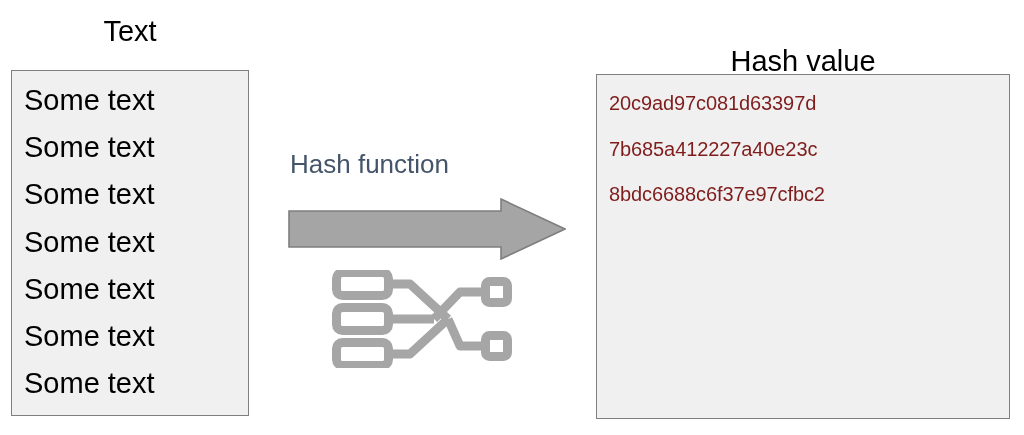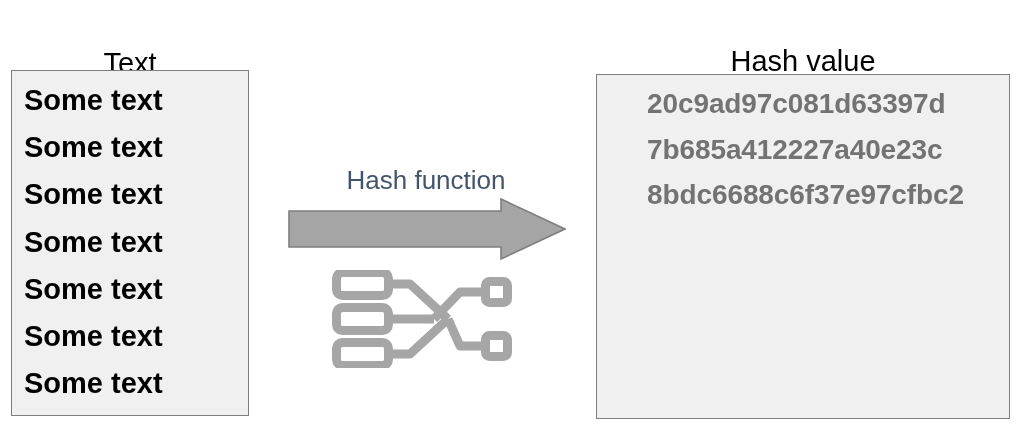--- a/index.html
+++ b/index.html
@@ -22,36 +22,34 @@
     font-size: 29px;
     color: #000000;
     text-align: center;
     white-space: nowrap;
     line-height: 1;
   }
   #text-header {
     left: 11px;
     top: 17px;
     width: 238px;
-    margin-top: 32px;
   }
   #hash-header {
     left: 596px;
     top: 23px;
     width: 414px;
     margin-top: 24px;
   }
 
   
   .panel {
     position: absolute;
     background: #F0F0F0;
     border: 1px solid #7F7F7F;
     box-sizing: border-box;
-    font-weight: bold;
   }
   #text-panel {
     left: 11px;
     top: 70px;
     width: 238px;
     height: 346px;
   }
   #hash-panel {
     left: 596px;
     top: 74px;
@@ -67,40 +65,38 @@
   }
 
   .text-line {
     font-size: 29px;
     line-height: 47.2px;
     color: #000000;
     white-space: nowrap;
   }
 
   .hash-line {
-    font-size: 28px;
+    font-size: 20px;
     line-height: 45.6px;
-    color: #737373;
+    color: #7f1d1d;
     white-space: nowrap;
     letter-spacing: -0.1px;
-    margin-left: 38px;
   }
 
   
   #hash-function-label {
     position: absolute;
     left: 290px;
     top: 151px;
     width: 272px;
-    text-align: center;
+    text-align: left;
     font-size: 26px;
     color: #44546A;
     white-space: nowrap;
     line-height: 1;
-    margin-top: 16px;
   }
 
   
   #arrow-wrap {
     position: absolute;
     left: 288px;
     top: 198px;
     width: 278px;
     height: 62px;
   }

